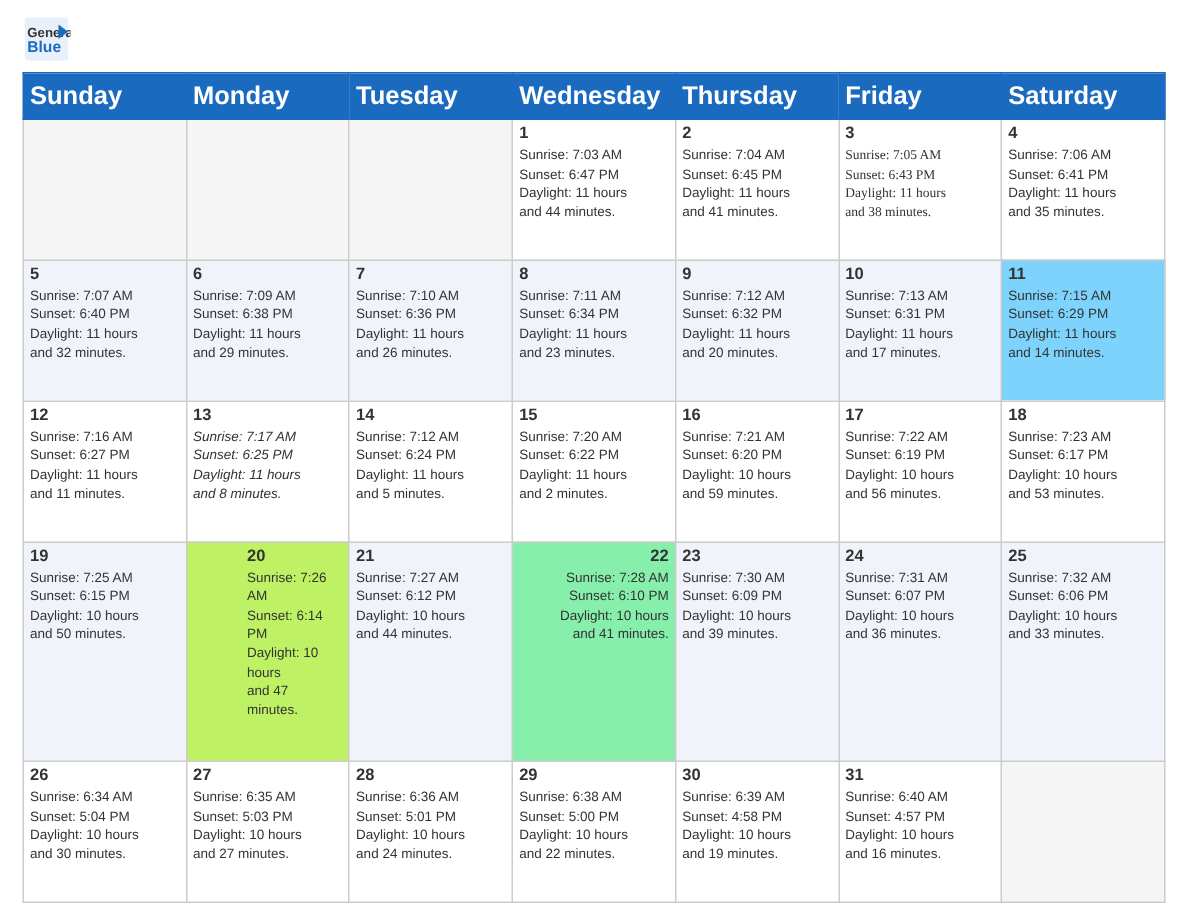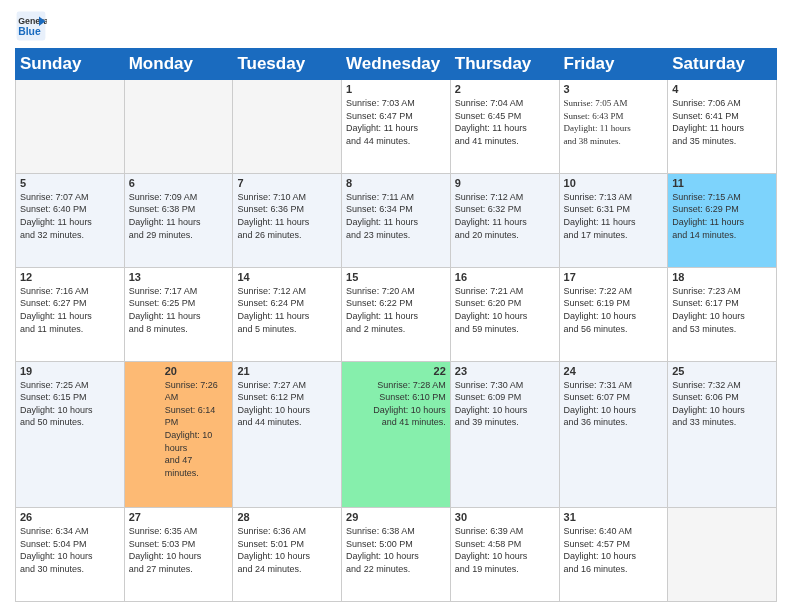--- a/index.html
+++ b/index.html
@@ -207,21 +207,21 @@
         <tr>
           <td>
             <span class="day-num">12</span>
             <div class="day-info" style="white-space: pre-line;">Sunrise: 7:16 AM
 Sunset: 6:27 PM
 Daylight: 11 hours
 and 11 minutes.</div>
           </td>
           <td>
             <span class="day-num">13</span>
-            <div class="day-info" style="white-space: pre-line;">Sunrise: 7:17 AM
+            <div class="day-info" style="white-space: pre-line; font-style: italic;">Sunrise: 7:17 AM
 Sunset: 6:25 PM
 Daylight: 11 hours
 and 8 minutes.</div>
           </td>
           <td>
             <span class="day-num">14</span>
             <div class="day-info" style="white-space: pre-line;">Sunrise: 7:12 AM
 Sunset: 6:24 PM
 Daylight: 11 hours
 and 5 minutes.</div>
@@ -256,21 +256,21 @@
           </td>
         </tr>
         <tr>
           <td style="background: rgb(240, 244, 250);">
             <span class="day-num">19</span>
             <div class="day-info" style="white-space: pre-line;">Sunrise: 7:25 AM
 Sunset: 6:15 PM
 Daylight: 10 hours
 and 50 minutes.</div>
           </td>
-          <td style="background: #fdba74; padding-left: 40px;">
+          <td style="background: #bef264; padding-left: 40px;">
             <span class="day-num">20</span>
             <div class="day-info" style="white-space: pre-line;">Sunrise: 7:26 AM
 Sunset: 6:14 PM
 Daylight: 10 hours
 and 47 minutes.</div>
           </td>
           <td style="background: rgb(240, 244, 250);">
             <span class="day-num">21</span>
             <div class="day-info" style="white-space: pre-line;">Sunrise: 7:27 AM
 Sunset: 6:12 PM

